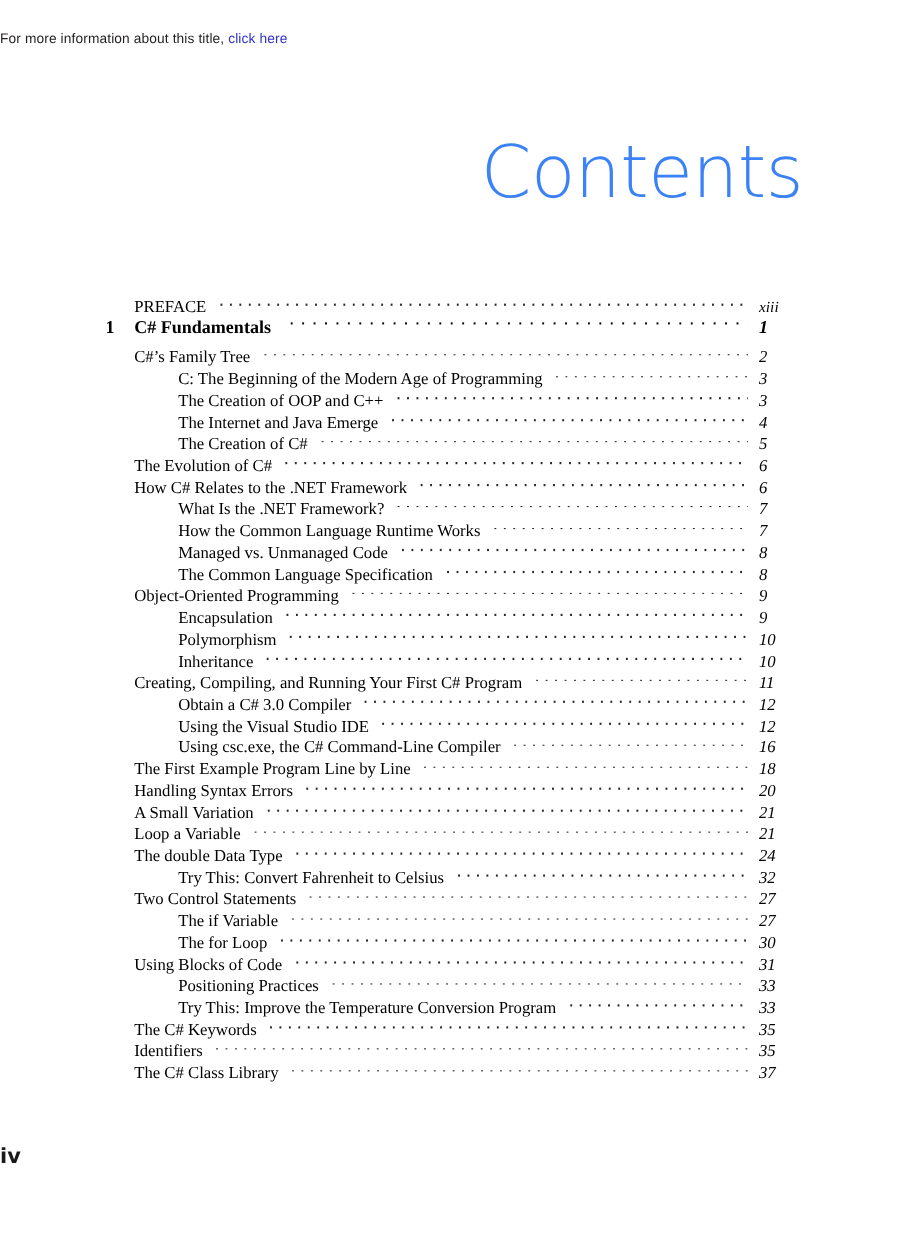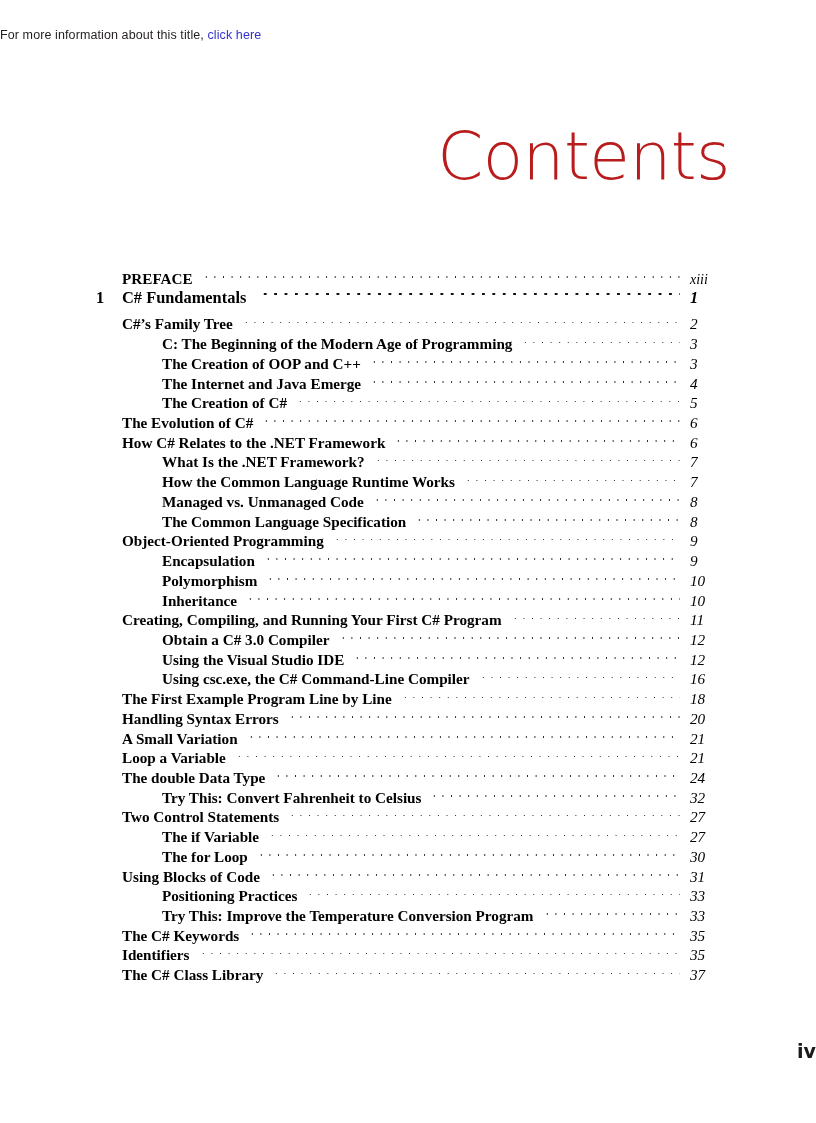--- a/index.html
+++ b/index.html
@@ -33,21 +33,21 @@
   }
 
   
   .page-title {
     position: absolute;
     top: 124px;
     right: 86px;
     font-family: "DejaVu Sans", "Liberation Sans", sans-serif;
     font-size: 66px;
     font-weight: 300;
-    color: #b91c1c;
+    color: #3b82f6;
     letter-spacing: -0.5px;
     line-height: 1;
   }
 
   
   .toc {
     position: absolute;
     top: 264px;
     left: 96px;
     width: 636px;
@@ -66,21 +66,20 @@
     width: 26px;
     flex: 0 0 26px;
     text-align: left;
     font-weight: bold;
     font-size: 16.4px;
   }
 
   .row-title {
     flex: 0 0 auto;
     padding-right: 9px;
-    font-weight: bold;
   }
 
   .leader {
     flex: 1 1 auto;
     overflow: hidden;
     height: 19.72px;
     position: relative;
     min-width: 20px;
   }
   .leader::before {
@@ -125,21 +124,21 @@
 
   .lvl-1 .row-title { padding-left: 26px; }
   .lvl-2 .row-title { padding-left: 66px; }
 
   
   .folio {
     position: absolute;
     top: 1040px;
     left: 0;
     width: 816px;
-    text-align: right;
+    text-align: left;
     font-family: "DejaVu Sans", "Liberation Sans", sans-serif;
     font-size: 19px;
     font-weight: bold;
     color: #1a1a1a;
   }
 </style>
 </head>
 <body>
 
 <div class="top-banner">

